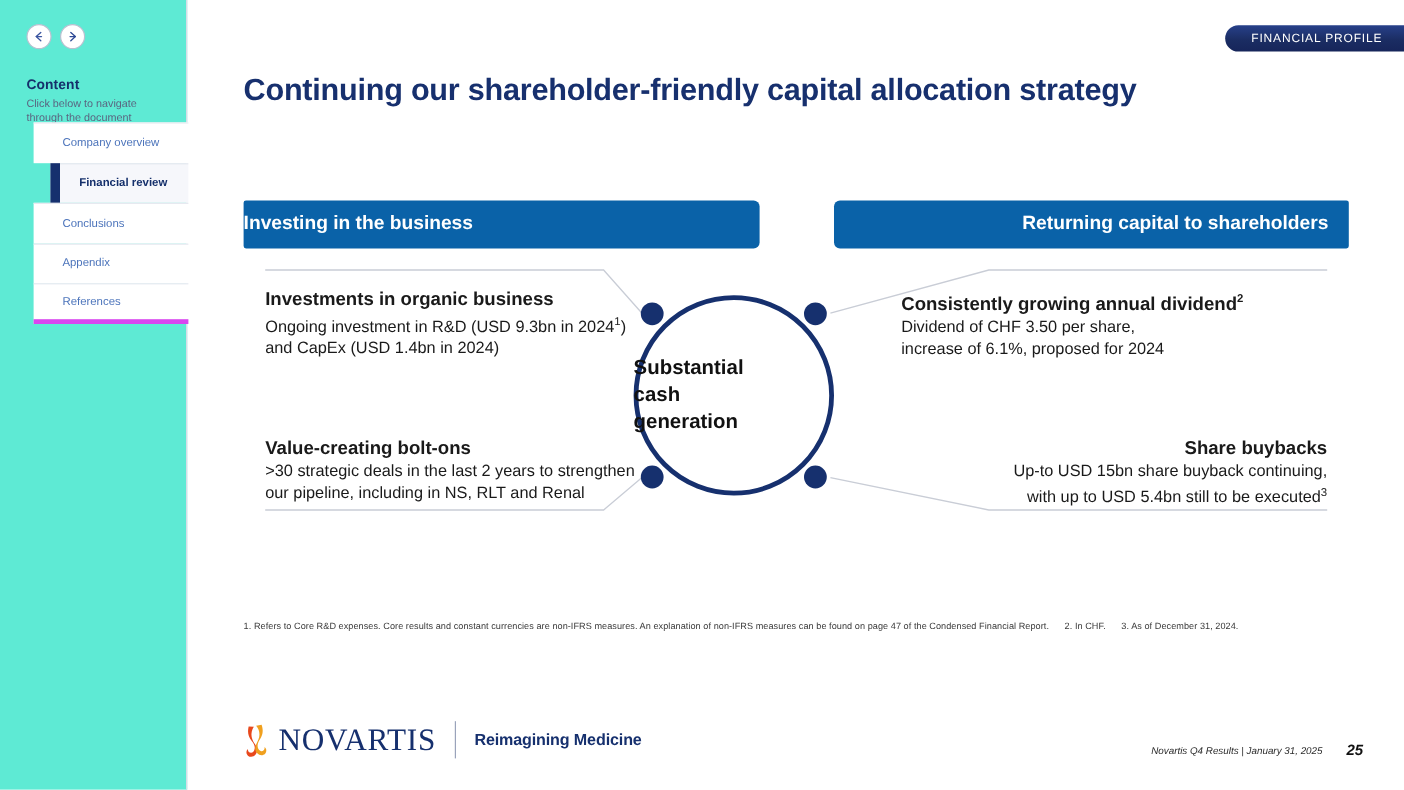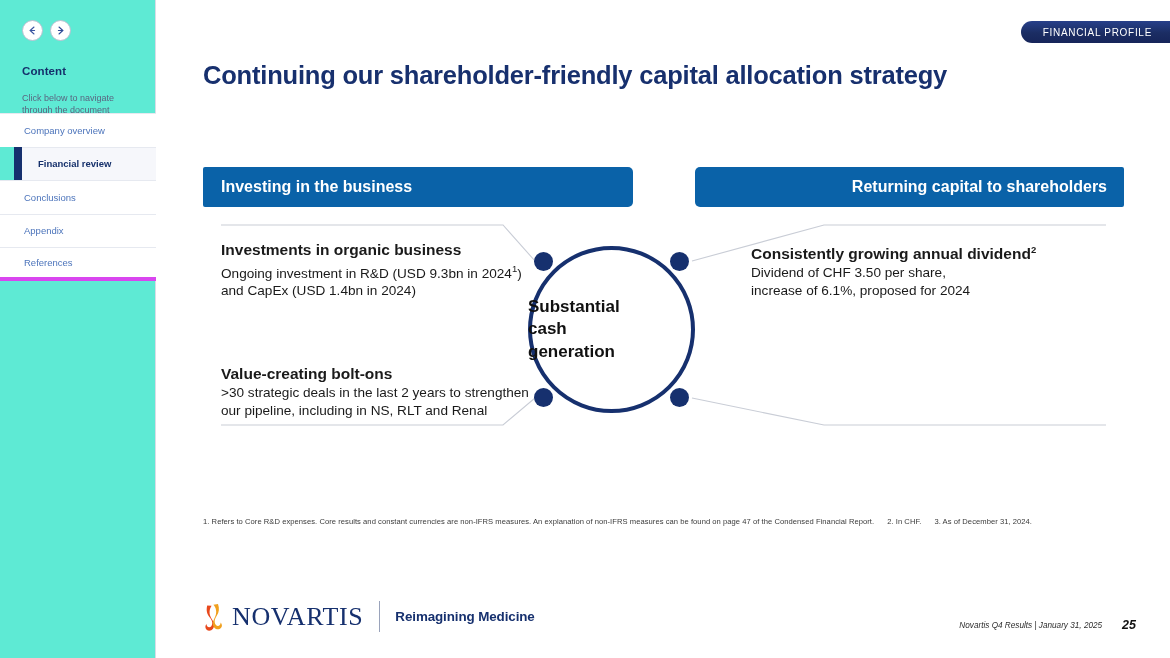--- a/index.html
+++ b/index.html
@@ -52,27 +52,28 @@
     font-size: 11.5px;
     font-weight: bold;
     color: #15306b;
     letter-spacing: .1px;
     line-height: 15px;
   }
   #content-head .ch-sub {
     font-size: 9px;
     color: #5a6580;
     line-height: 11.5px;
-    margin-top: 14px;
+    margin-top: 2px;
   }
 
   #toc {
     position: absolute;
-    left: 0; top: 113px;
+    left: 0; top: 102px;
     width: 156px;
+    padding-left: 28px;
   }
   .toc-item {
     position: relative;
     height: 33.5px;
     border-top: 1px solid #e6e9f0;
     display: flex;
     align-items: center;
     padding-left: 24px;
     box-sizing: border-box;
     font-size: 9.5px;
@@ -146,21 +147,20 @@
     cursor: pointer;
   }
   #bar-left {
     left: 46px;
     width: 430px;
     border-top-right-radius: 5px;
     border-bottom-right-radius: 5px;
     border-top-left-radius: 2px;
     border-bottom-left-radius: 2px;
     justify-content: flex-start;
-    padding-left: 18px;
   }
   #bar-right {
     left: 538px;
     width: 429px;
     border-top-left-radius: 5px;
     border-bottom-left-radius: 5px;
     border-top-right-radius: 2px;
     border-bottom-right-radius: 2px;
     justify-content: flex-end;
     padding-right: 17px;
@@ -393,20 +393,27 @@
     </div>
 
     <div class="quad" id="q-tr">
       <div class="q-title"><span>Consistently growing annual dividend</span><sup>2</sup></div>
       <div class="q-body">
         <span>Dividend of CHF 3.50 per share,</span><br>
         <span>increase of 6.1%, proposed for 2024</span>
       </div>
     </div>
 
+    <div class="quad" id="q-br">
+      <div class="q-title">Share buybacks</div>
+      <div class="q-body">
+        <span>Up-to USD 15bn share buyback continuing,</span><br>
+        <span>with up to USD 5.4bn still to be executed</span><sup>3</sup>
+      </div>
+    </div>
 
     <div id="circle-wrap">
       <div id="circle-ring"></div>
       <div id="circle-label">
         <span>Substantial</span>
         <span>cash</span>
         <span>generation</span>
       </div>
       <div class="node" id="node-tl"></div>
       <div class="node" id="node-tr"></div>

